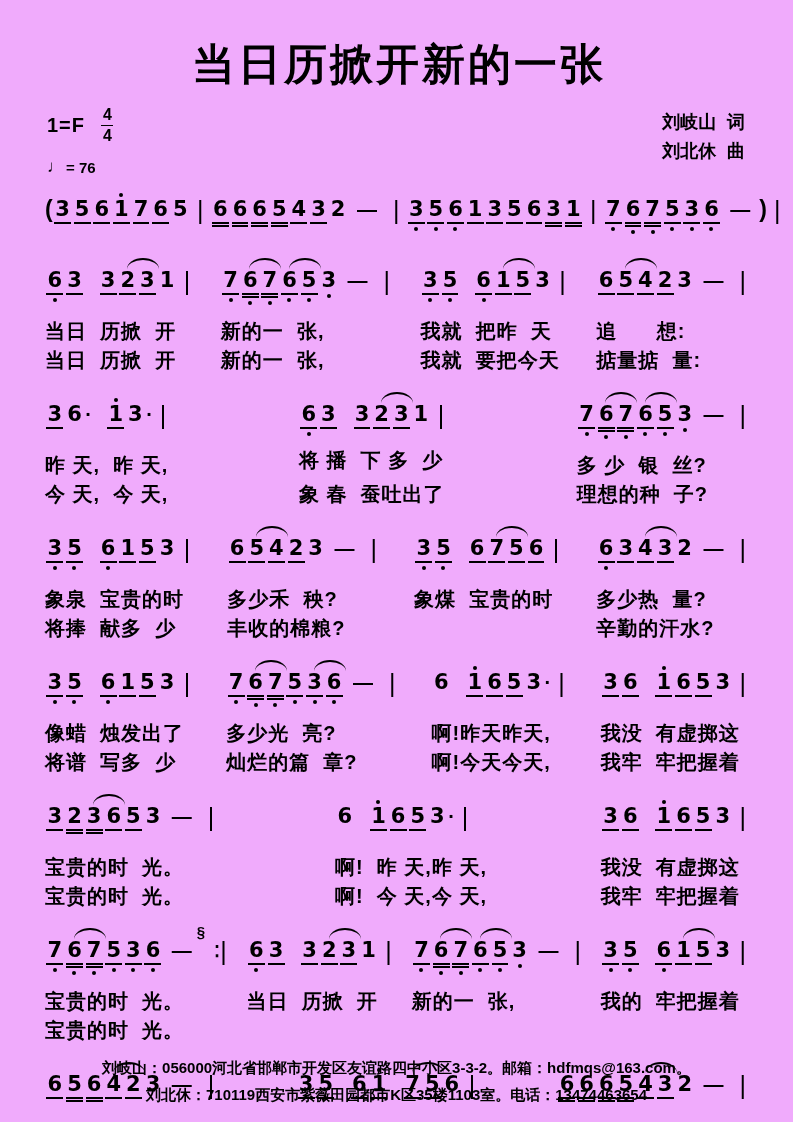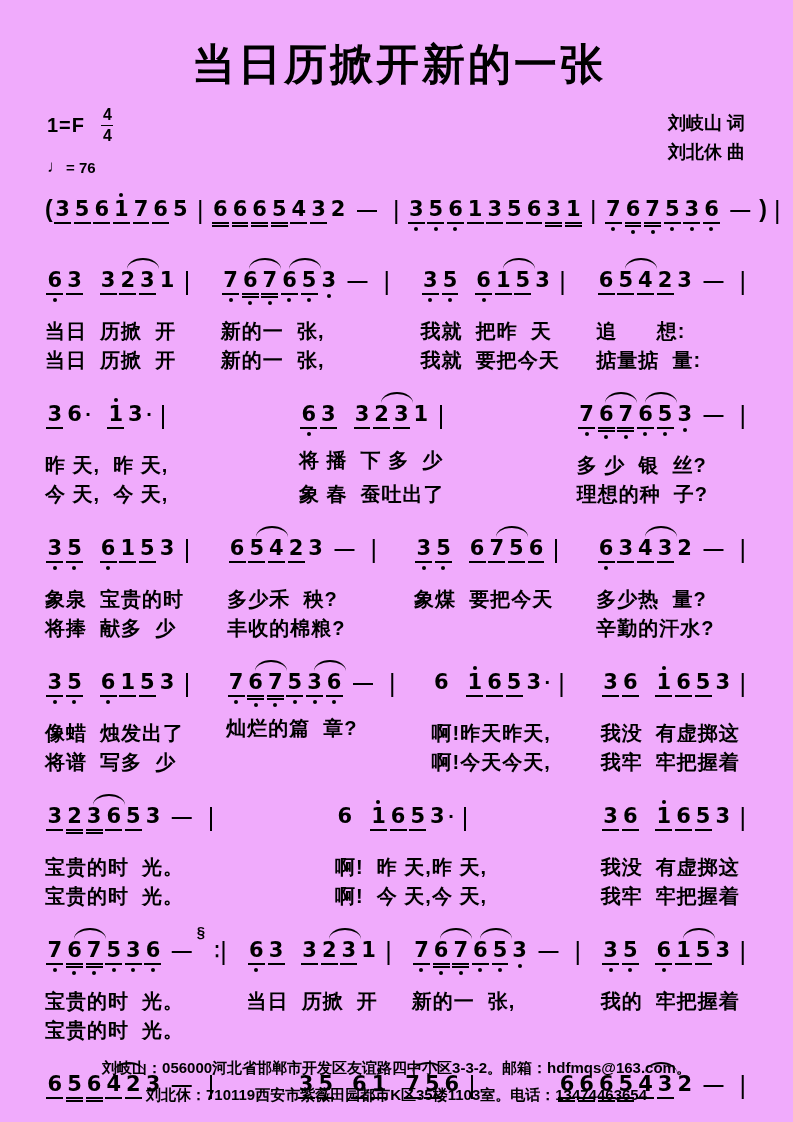--- a/index.html
+++ b/index.html
@@ -29,21 +29,21 @@
     height:78px;
   }
   .keyblock{padding-top:10px;}
   .keyline{display:flex;align-items:center;font-weight:bold;}
   .keysig{font-size:20px;letter-spacing:1px;}
   .timesig{display:inline-flex;flex-direction:column;align-items:center;margin-left:16px;font-size:16px;line-height:1;}
   .timesig .tnum{padding:1px 2px;}
   .timesig .tbar{width:12px;height:1.5px;background:#000;margin:1px 0;}
   .tempo{margin-top:12px;font-size:15px;font-weight:bold;display:flex;align-items:center;}
   .tempo .nq{font-size:17px;margin-right:2px;}
-  .credits{text-align:right;font-size:18px;font-weight:bold;line-height:1.65;padding-top:4px;}
+  .credits{text-align:right;font-size:18px;font-weight:bold;line-height:1.65;padding-top:4px;font-family:Liberation Mono, monospace;}
   
   .score{width:100%;}
   .system{display:flex;justify-content:space-between;align-items:flex-start;margin-bottom:17px;}
   .measure{display:flex;flex-direction:column;}
   .mnotes{display:flex;align-items:flex-start;padding-top:14px;min-height:40px;}
   .note{position:relative;display:inline-flex;flex-direction:column;align-items:center;margin:0 2.5px;}
   .note .d{font-family:"DejaVu Sans",sans-serif;font-weight:bold;font-size:21px;line-height:21px;}
   .note .ln{height:2px;background:#000;width:116%;margin-top:1.5px;}
   .note .da{position:absolute;top:-6px;left:50%;transform:translateX(-50%);width:4px;height:4px;border-radius:50%;background:#000;}
   .note .db{position:absolute;bottom:-7px;left:50%;transform:translateX(-50%);width:4px;height:4px;border-radius:50%;background:#000;}
@@ -574,21 +574,21 @@
             <span class="note">
               <span class="d">5</span>
               <span class="ln"></span>
             </span>
             <span class="note">
               <span class="d">6</span>
               <span class="ln"></span>
             </span>
             <span class="tok bar">|</span>
           </div>
-          <div class="lyr first">象煤  要把今天</div>
+          <div class="lyr first">象煤  宝贵的时</div>
         </div>
         <div class="measure">
           <div class="mnotes">
             <span class="note">
               <span class="d">6</span>
               <span class="ln"></span>
               <span class="db"></span>
             </span>
             <span class="note">
               <span class="d">3</span>
@@ -677,20 +677,21 @@
               <span class="db"></span>
             </span>
             <span class="note">
               <span class="d">6</span>
               <span class="ln"></span>
               <span class="db"></span>
             </span>
             <span class="tok dash">—</span>
             <span class="tok bar">|</span>
           </div>
+          <div class="lyr first">多少光  亮?</div>
           <div class="lyr">灿烂的篇  章?</div>
         </div>
         <div class="measure">
           <div class="mnotes">
             <span class="note">
               <span class="d">6</span>
             </span>
             <span class="gap"></span>
             <span class="note">
               <span class="d">1</span>

